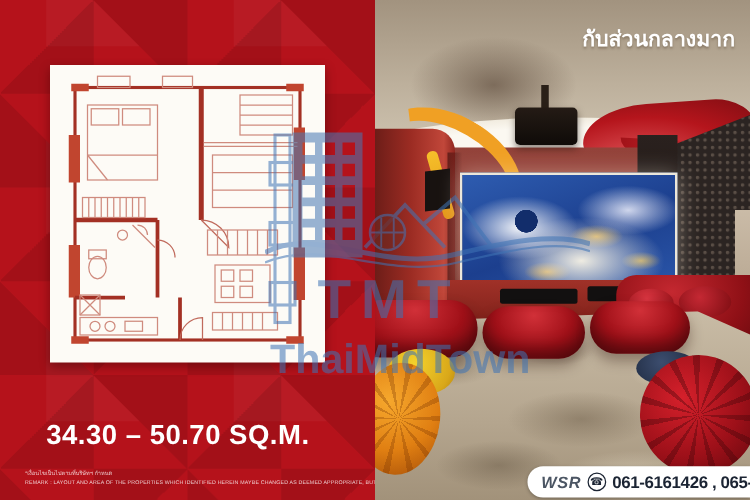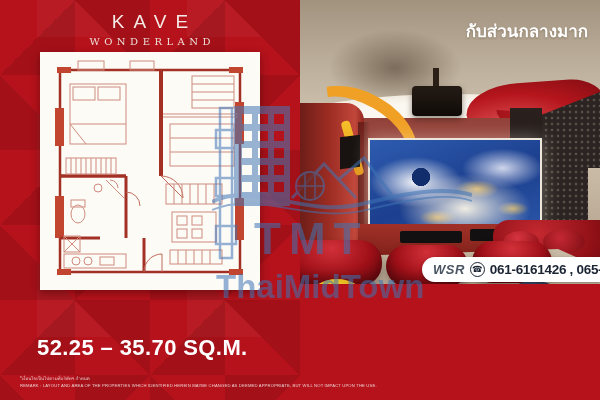--- a/index.html
+++ b/index.html
@@ -29,21 +29,21 @@
   .disc-th { font-size:4.5px; }
   .disc-en { font-size:4.2px; letter-spacing:.15px; white-space:nowrap; }
 
   
   .fp-wall   { stroke:#a33024; fill:none; }
   .fp-block  { fill:#c1452f; }
   .fp-furn   { stroke:#cf8b7e; fill:none; stroke-width:1; }
   .fp-door   { stroke:#c06a5c; fill:none; stroke-width:1; }
 
   
-  .photo { position:absolute; left:300px; top:0; width:300px; height:284px; background:#8f3a33; overflow:hidden;padding-left:37px; }
+  .photo { position:absolute; left:300px; top:0; width:300px; height:400px; background:#8f3a33; overflow:hidden;padding-left:37px; }
   .ceiling { position:absolute; left:0; top:0; width:300px; height:150px;
     background:
       radial-gradient(ellipse 95px 55px at 95px 68px, rgba(72,52,38,.55), rgba(72,52,38,0) 70%),
       linear-gradient(180deg, #a2937f 0%, #bdb09c 45%, #d9cfbc 100%); }
   .cove { position:absolute; left:-30px; top:94px; width:370px; height:72px; border-radius:50%;
     background:radial-gradient(ellipse at 50% 50%, #fbf8f1 55%, #e8e0cf 85%, rgba(232,224,207,0)); }
   .back-wall { position:absolute; left:30px; top:118px; width:235px; height:150px;
     background:linear-gradient(180deg, #93423a 0%, #9c4a3f 45%, #83352c 100%); }
   .left-wall { position:absolute; left:0px; top:103px; width:64px; height:210px;
     background:linear-gradient(90deg, #6d1d18 0%, #9c2c23 45%, #c1473a 86%, #8f261f 100%);
@@ -142,24 +142,20 @@
   .wm-stroke { stroke:#3f74b5; fill:none; }
   .wm-fill { fill:#4678b4; }
   .wm-text { fill:#3f74b5; font-family:"Liberation Sans", sans-serif; font-weight:700; }
 </style>
 </head>
 <body>
 
 <div class="stage">
 
   <section class="left-panel">
-    <div class="brand">
-      <div class="brand-name">KAVE</div>
-      <div class="brand-sub">WONDERLAND</div>
-    </div>
 
     <div class="plan-card">
       <svg viewBox="0 0 220 238" width="220" height="238" xmlns="http://www.w3.org/2000/svg">
 
         <rect class="fp-wall" x="20" y="18" width="180" height="202" stroke-width="2.5"></rect>
 
         <rect class="fp-block" x="15" y="56" width="9" height="38"></rect>
         <rect class="fp-block" x="15" y="144" width="9" height="42"></rect>
         <rect class="fp-block" x="195" y="50" width="9" height="42"></rect>
         <rect class="fp-block" x="195" y="146" width="9" height="42"></rect>
@@ -215,21 +211,21 @@
 
         <rect class="fp-furn" x="24" y="202" width="62" height="14"></rect>
         <circle class="fp-furn" cx="36" cy="209" r="4"></circle>
         <circle class="fp-furn" cx="48" cy="209" r="4"></circle>
         <rect class="fp-furn" x="60" y="205" width="14" height="8"></rect>
         <rect class="fp-furn" x="24" y="184" width="16" height="16"></rect>
         <path class="fp-furn" d="M24,184 L40,200 M40,184 L24,200"></path>
       </svg>
     </div>
 
-    <div class="area-text">52.25 – 35.70 SQ.M.</div>
+    <div class="area-text">34.30 – 50.70 SQ.M.</div>
     <div class="disclaimer">
       <div class="disc-th">*เงื่อนไขเป็นไปตามที่บริษัทฯ กำหนด</div>
       <div class="disc-en">REMARK : LAYOUT AND AREA OF THE PROPERTIES WHICH IDENTIFIED HEREIN MAYBE CHANGED AS DEEMED APPROPRIATE, BUT WILL NOT IMPACT UPON THE USE.</div>
     </div>
   </section>
 
   <section class="photo">
     <div class="ceiling"></div>
     <div class="cove"></div>
     <div class="red-wave"></div>

